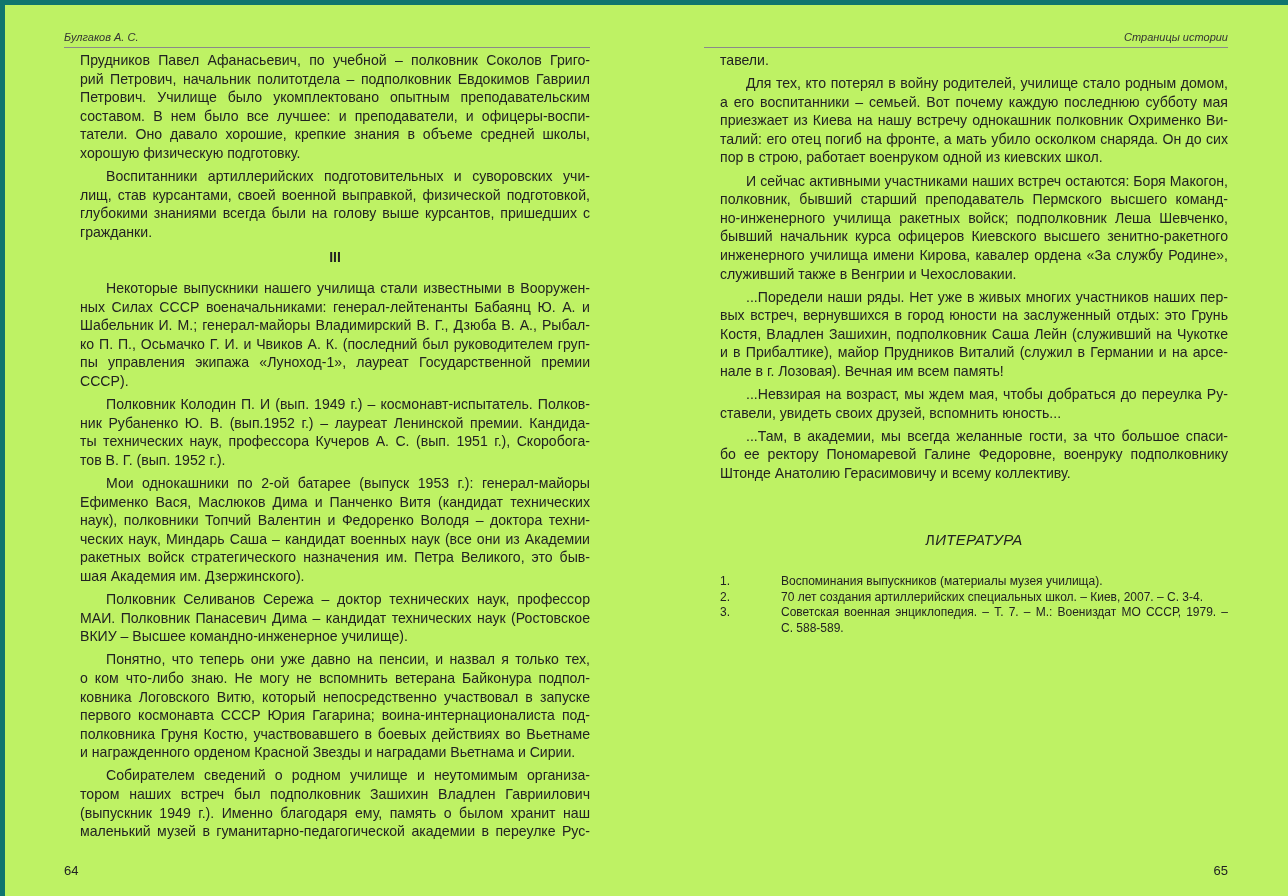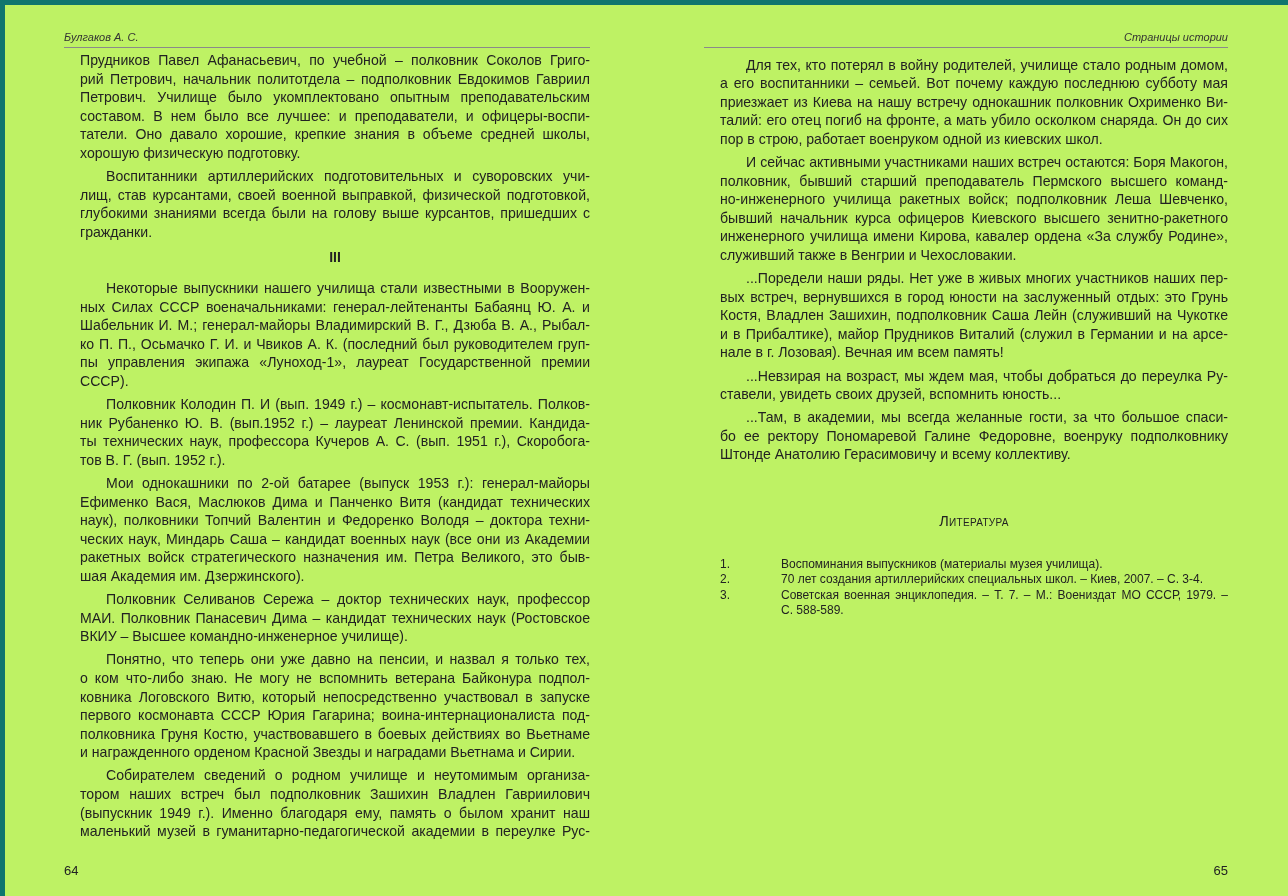--- a/index.html
+++ b/index.html
@@ -35,21 +35,21 @@
   .para-gap { height: 4.5px; }
   .section-num {
     text-align: center; font-weight: bold; font-size: 14px;
     height: 18.6px; margin: 7px 0 12px 0;
   }
   .lit-title {
     text-align: center; font-size: 13.5px; color: #222;
     margin-top: 48px; letter-spacing: 0.3px;
   }
   .lit-title .cap { font-size: 14.5px; }
-  .lit-title .sc { font-size: 10px; }
+  .lit-title .sc { font-size: 15px; font-style: italic; }
   .refs { margin-top: 24px; font-size: 12px; line-height: 15.5px; }
   .ref { display: flex; }
   .ref-num { width: 23px; flex: none; }
   .ref-text { flex: 1; }
   .ref-text .line { height: 15.5px; margin-left: 38px; }
   .folio {
     position: absolute; top: 858px; font-family: Liberation Sans, sans-serif;
     font-size: 13px; color: #222;
   }
   .page-left .folio { left: 0; }
@@ -132,20 +132,23 @@
         </div>
     </div>
     <div class="folio">64</div>
   </div>
 
   <div class="page page-right">
     <div class="running-head">Страницы истории</div>
     <div class="head-rule"></div>
     <div class="body">
       <div id="right-paras">
+          <div>
+            <span class="line last">тавели.</span>
+          </div>
           <div class="para-gap"></div>
           <div>
             <span class="line indent">Для тех, кто потерял в войну родителей, училище стало родным домом,</span>
             <span class="line">а его воспитанники – семьей. Вот почему каждую последнюю субботу мая</span>
             <span class="line">приезжает из Киева на нашу встречу однокашник полковник Охрименко Ви-</span>
             <span class="line">талий: его отец погиб на фронте, а мать убило осколком снаряда. Он до сих</span>
             <span class="line last">пор в строю, работает военруком одной из киевских школ.</span>
           </div>
           <div class="para-gap"></div>
           <div>

